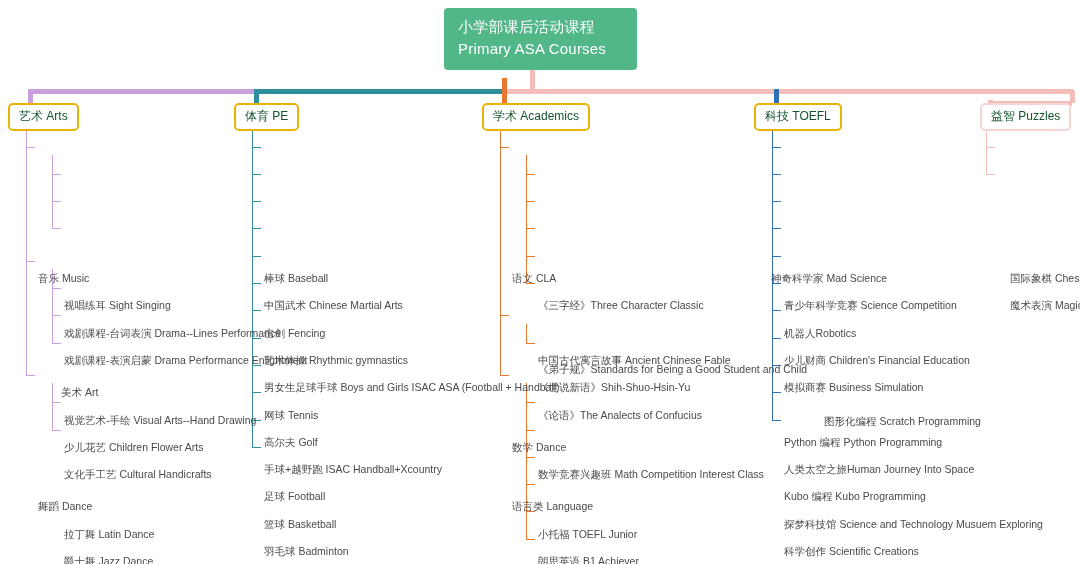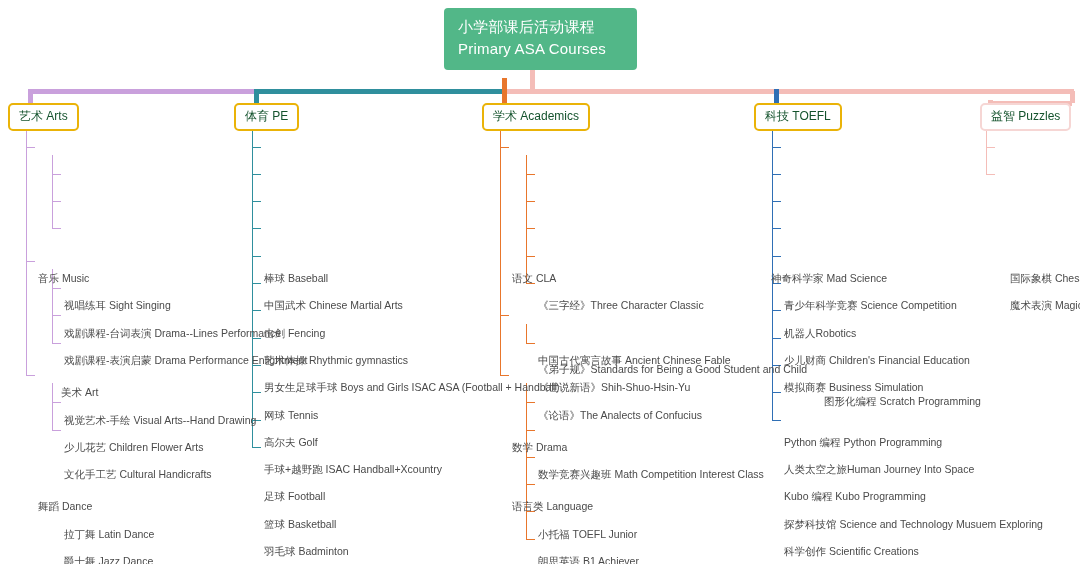--- a/index.html
+++ b/index.html
@@ -185,33 +185,33 @@
         <div class="item" style="left: 30px; top: 386.7px;"><span>篮球 Basketball</span></div>
         <div class="item" style="left: 30px; top: 414px;"><span>羽毛球 Badminton</span></div>
       </div></div>
     <div class="branch academics" style="left: 482px;"><div class="branch-head"><span>学术 Academics</span></div><div class="items">
         <div class="item" style="left: 30px; top: 141px;"><span>语文 CLA</span></div>
         <div class="item" style="left: 56px; top: 168.3px;"><span>《三字经》Three Character Classic</span></div>
         <div class="item" style="left: 56px; top: 195.6px; margin-top: 36px;"><span>《弟子规》Standards for Being a Good Student and Child</span></div>
         <div class="item" style="left: 56px; top: 222.9px;"><span>中国古代寓言故事 Ancient Chinese Fable</span></div>
         <div class="item" style="left: 56px; top: 250.2px;"><span>《世说新语》Shih-Shuo-Hsin-Yu</span></div>
         <div class="item" style="left: 56px; top: 277.5px;"><span>《论语》The Analects of Confucius</span></div>
-        <div class="item" style="left: 30px; top: 309.8px;"><span>数学 Drama</span></div>
+        <div class="item" style="left: 30px; top: 309.8px;"><span>数学 Dance</span></div>
         <div class="item" style="left: 56px; top: 337.1px;"><span>数学竞赛兴趣班 Math Competition Interest Class</span></div>
         <div class="item" style="left: 30px; top: 369.4px;"><span>语言类 Language</span></div>
         <div class="item" style="left: 56px; top: 396.7px;"><span>小托福 TOEFL Junior</span></div>
         <div class="item" style="left: 56px; top: 424px;"><span>朗思英语 B1 Achiever</span></div>
       </div></div>
     <div class="branch steam" style="left: 754px;"><div class="branch-head"><span>科技 TOEFL</span></div><div class="items">
         <div class="item" style="left: 17px; top: 141px;"><span>神奇科学家 Mad Science</span></div>
         <div class="item" style="left: 30px; top: 168.3px;"><span>青少年科学竞赛 Science Competition</span></div>
         <div class="item" style="left: 30px; top: 195.6px;"><span>机器人Robotics</span></div>
         <div class="item" style="left: 30px; top: 222.9px;"><span>少儿财商 Children's Financial Education</span></div>
         <div class="item" style="left: 30px; top: 250.2px;"><span>模拟商赛 Business Simulation</span></div>
-        <div class="item" style="left: 30px; top: 264px; padding-left: 40px;"><span>图形化编程 Scratch Programming</span></div>
+        <div class="item" style="left: 30px; top: 284px; padding-left: 40px;"><span>图形化编程 Scratch Programming</span></div>
         <div class="item" style="left: 30px; top: 304.8px;"><span>Python 编程 Python Programming</span></div>
         <div class="item" style="left: 30px; top: 332.1px;"><span>人类太空之旅Human Journey Into Space</span></div>
         <div class="item" style="left: 30px; top: 359.4px;"><span>Kubo 编程 Kubo Programming</span></div>
         <div class="item" style="left: 30px; top: 386.7px;"><span>探梦科技馆 Science and Technology Musuem Exploring</span></div>
         <div class="item" style="left: 30px; top: 414px;"><span>科学创作 Scientific Creations</span></div>
       </div></div>
     <div class="branch puzzles" style="left: 968px; padding-left: 12px;"><div class="branch-head"><span>益智 Puzzles</span></div><div class="items">
         <div class="item" style="left: 30px; top: 141px;"><span>国际象棋 Chess</span></div>
         <div class="item" style="left: 30px; top: 168.3px;"><span>魔术表演 Magic Show</span></div>
       </div></div>

